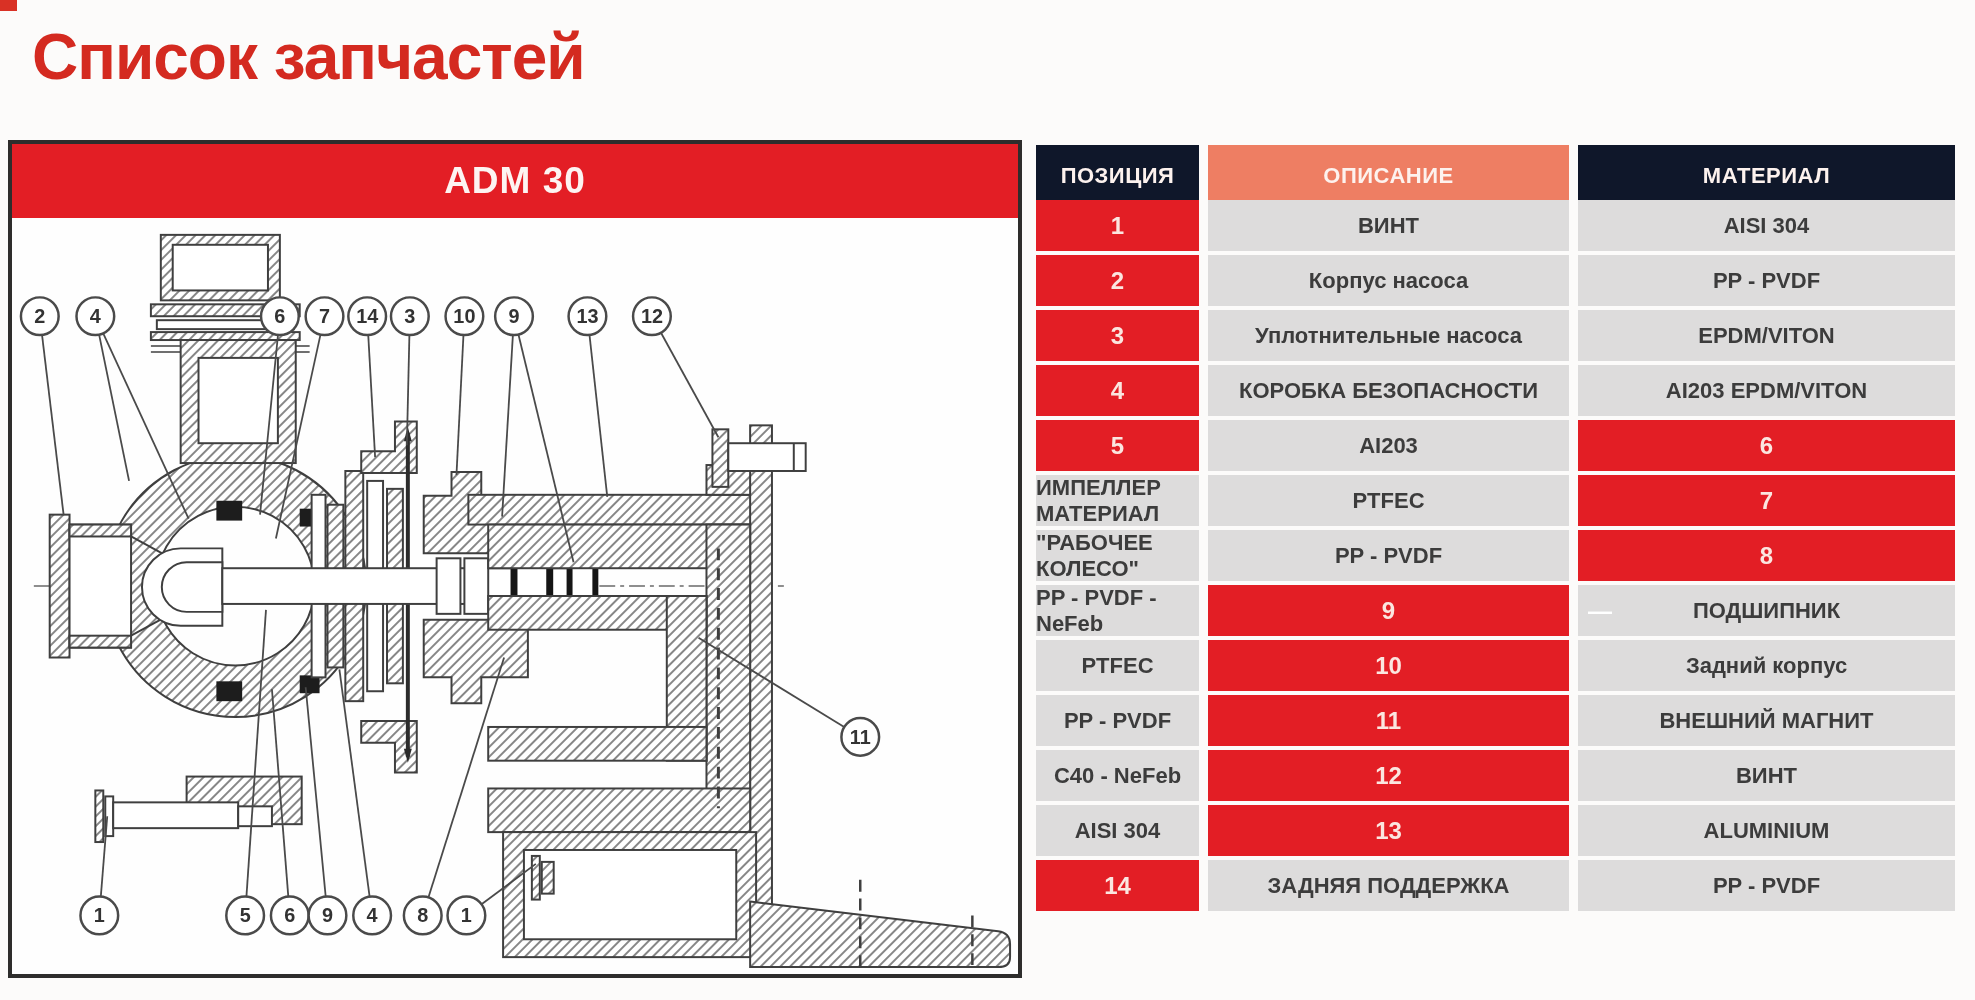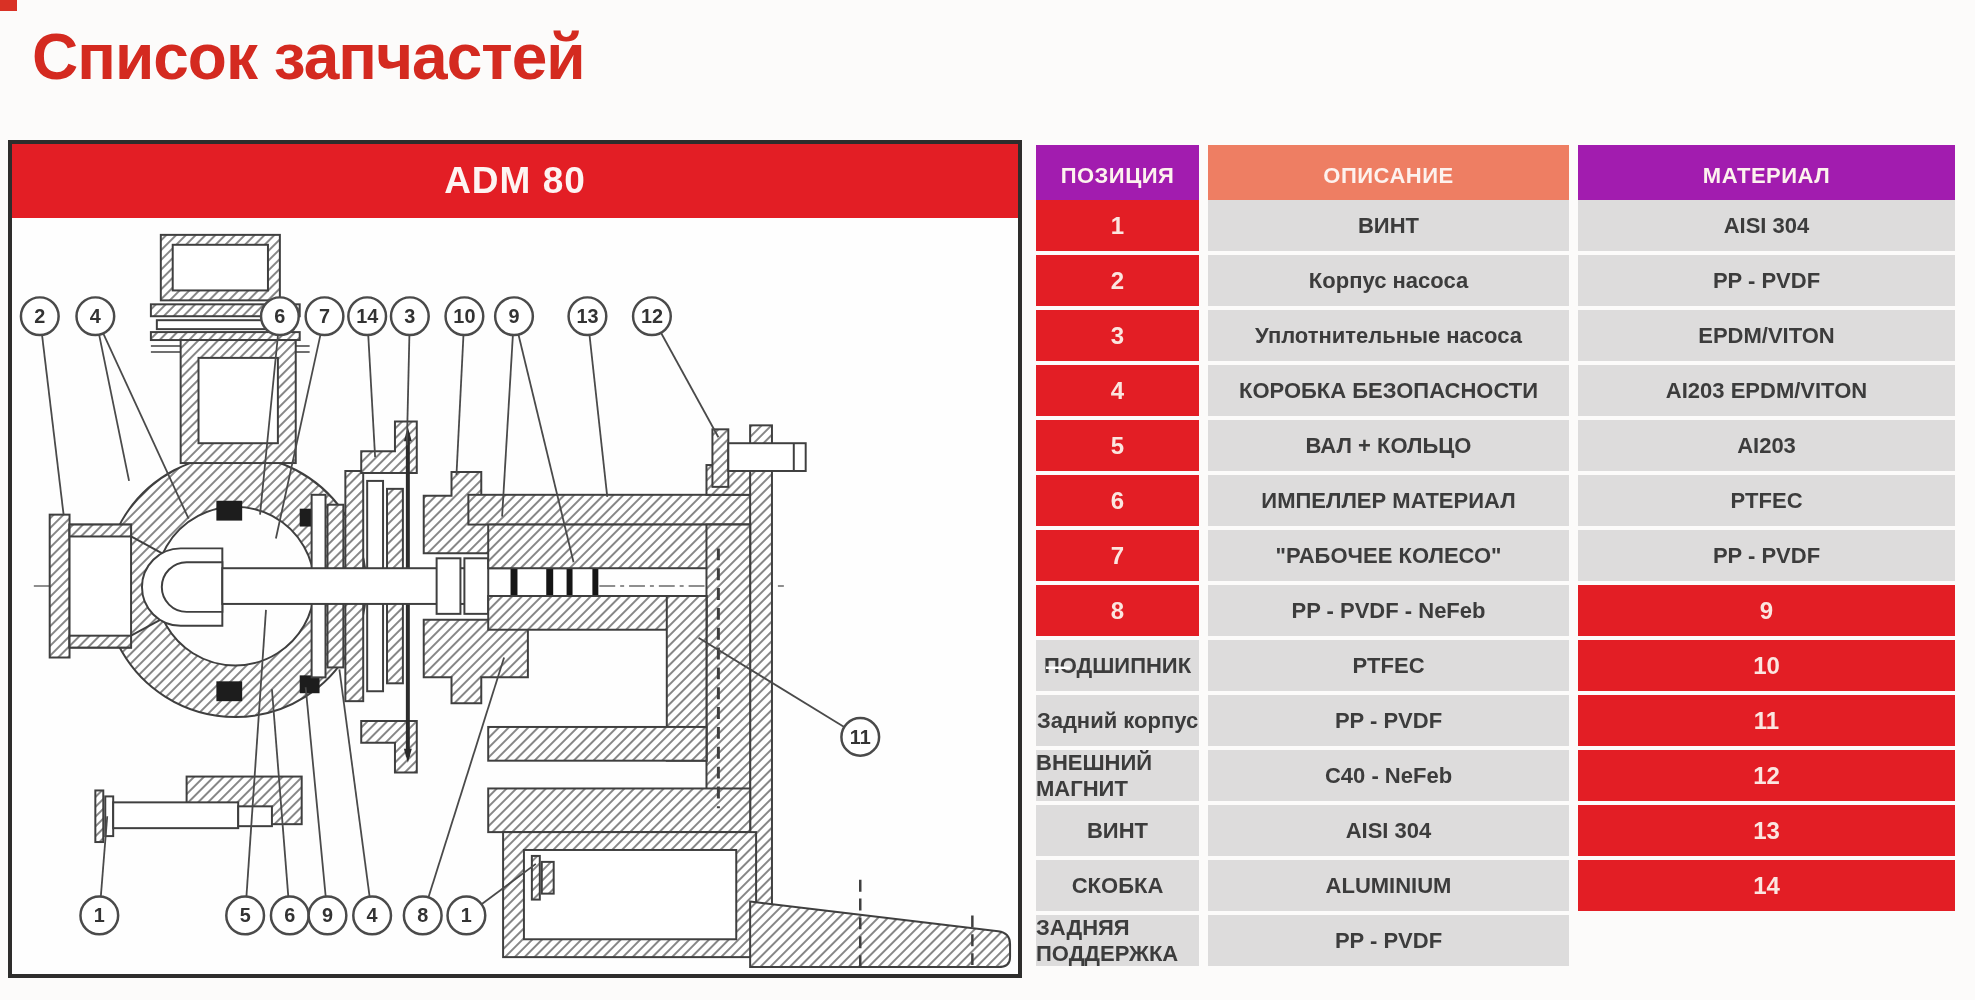--- a/index.html
+++ b/index.html
@@ -26,21 +26,21 @@
   
   .parts-table{
     position:absolute;left:1036px;top:145px;width:919px;
     display:grid;grid-template-columns:163px 361px 377px;
     grid-auto-rows:51px;column-gap:9px;row-gap:4px;
   }
   .parts-table .hcell{
     height:62px;display:flex;align-items:center;justify-content:center;
     font-size:22px;font-weight:800;color:#fdf2ee;letter-spacing:.5px;
   }
-  .hcell.red{background:#a21caf;}
+  .hcell.red{background:#0f172a;}
   .hcell.salmon{background:#ee7e63;}
   .cell{
     display:flex;align-items:center;justify-content:center;
     font-size:22px;font-weight:700;color:#3c3c3c;position:relative;
   }
   .cell.pos{background:#e31e25;color:#fbe6e0;font-size:24px;}
   .row-odd .cell.txt{background:#d3d2d2;}
   .row-even .cell.txt{background:#dddcdc;}
   .cell .marker{
     position:absolute;left:10px;top:50%;transform:translateY(-50%);
@@ -49,21 +49,21 @@
 </style>
 </head>
 <body>
 
 <div class="corner-mark"></div>
 
 <h1 class="page-title">Список запчастей</h1>
 
 <div class="panel">
   <div class="panel-header">
-    <span>ADM 80</span>
+    <span>ADM 30</span>
   </div>
   <div class="panel-body">
     <svg id="pump-svg" viewBox="0 0 1014 756" preserveAspectRatio="xMidYMid meet">
       <defs>
         <pattern id="hatch" patternUnits="userSpaceOnUse" width="7" height="7" patternTransform="rotate(45)">
           <rect width="7" height="7" fill="#ffffff"></rect>
           <line x1="1" y1="0" x2="1" y2="7" stroke="#878787" stroke-width="2"></line>
         </pattern>
       </defs>
 
@@ -273,21 +273,20 @@
     <div class="cell pos row-even">2</div>
     <div class="cell txt row-even">Корпус насоса</div>
     <div class="cell txt row-even">PP - PVDF</div>
     <div class="cell pos row-odd">3</div>
     <div class="cell txt row-odd">Уплотнительные насоса</div>
     <div class="cell txt row-odd">EPDM/VITON</div>
     <div class="cell pos row-even">4</div>
     <div class="cell txt row-even">КОРОБКА БЕЗОПАСНОСТИ</div>
     <div class="cell txt row-even">AI203 EPDM/VITON</div>
     <div class="cell pos row-odd">5</div>
-    <div class="cell txt row-odd">ВАЛ + КОЛЬЦО</div>
     <div class="cell txt row-odd">AI203</div>
     <div class="cell pos row-even">6</div>
     <div class="cell txt row-even">ИМПЕЛЛЕР МАТЕРИАЛ</div>
     <div class="cell txt row-even">PTFEC</div>
     <div class="cell pos row-odd">7</div>
     <div class="cell txt row-odd">"РАБОЧЕЕ КОЛЕСО"</div>
     <div class="cell txt row-odd">PP - PVDF</div>
     <div class="cell pos row-even">8</div>
     <div class="cell txt row-even">PP - PVDF - NeFeb</div>
     <div class="cell pos row-odd">9</div>
@@ -296,18 +295,17 @@
     <div class="cell pos row-even">10</div>
     <div class="cell txt row-even">Задний корпус</div>
     <div class="cell txt row-even">PP - PVDF</div>
     <div class="cell pos row-odd">11</div>
     <div class="cell txt row-odd">ВНЕШНИЙ МАГНИТ</div>
     <div class="cell txt row-odd">C40 - NeFeb</div>
     <div class="cell pos row-even">12</div>
     <div class="cell txt row-even">ВИНТ</div>
     <div class="cell txt row-even">AISI 304</div>
     <div class="cell pos row-odd">13</div>
-    <div class="cell txt row-odd">СКОБКА</div>
     <div class="cell txt row-odd">ALUMINIUM</div>
     <div class="cell pos row-even">14</div>
     <div class="cell txt row-even">ЗАДНЯЯ ПОДДЕРЖКА</div>
     <div class="cell txt row-even">PP - PVDF</div>
   </div>
 
 </body></html>

